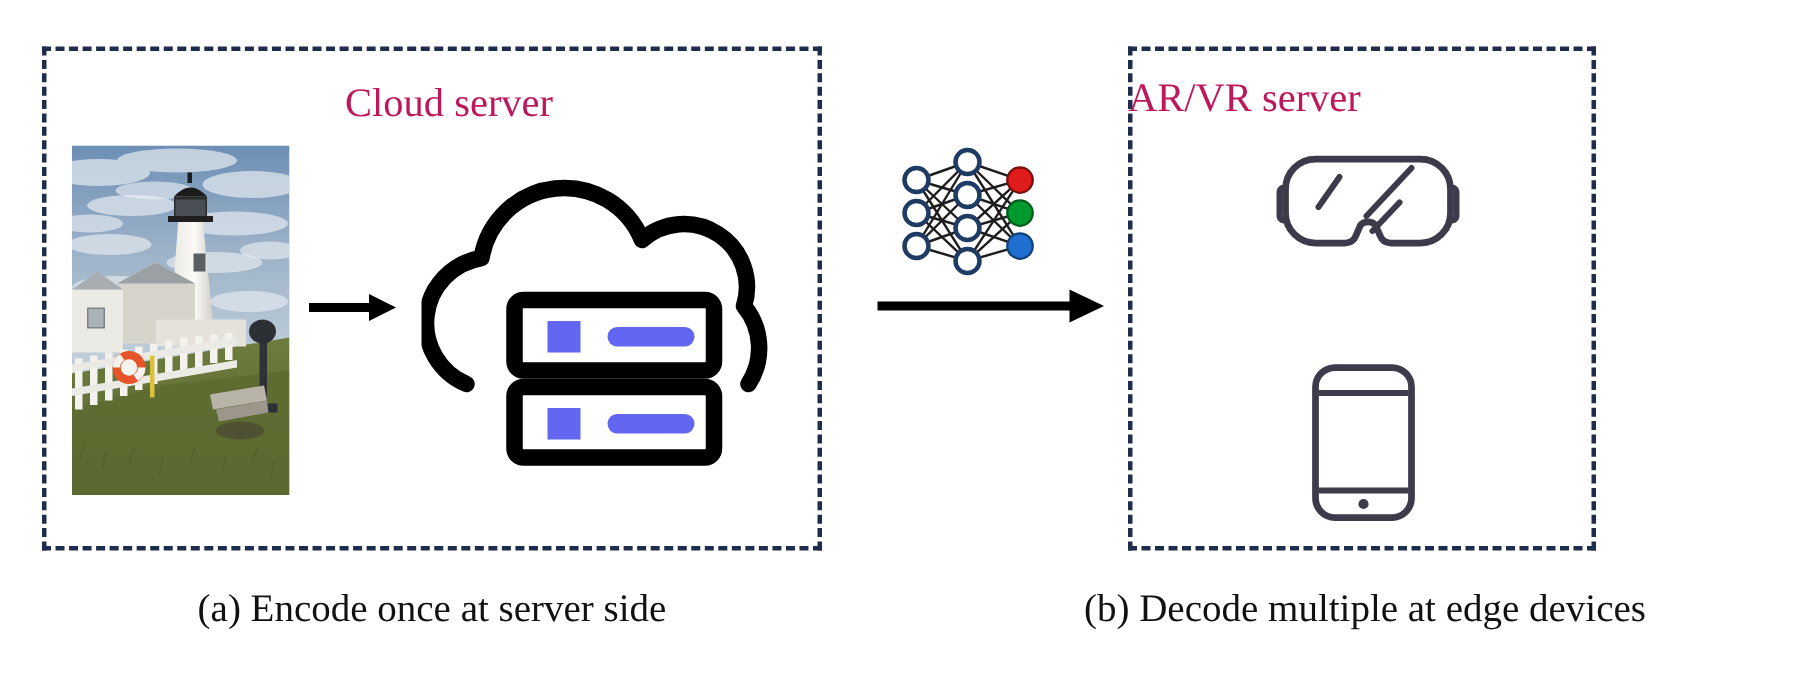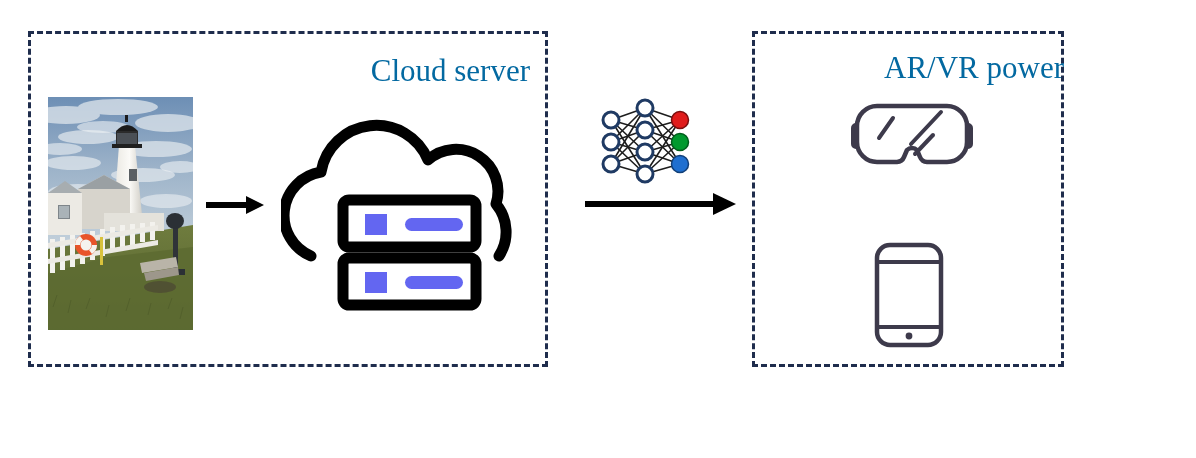--- a/index.html
+++ b/index.html
@@ -39,24 +39,24 @@
     line-height: 1.1;
     color: #111111;
     white-space: nowrap;
   }
   #caption-left  { left: 28px;  top: 392px; width: 520px; }
   #caption-right { left: 700px; top: 392px; width: 420px; }
 
   
   .panel-heading {
     position: absolute;
-    text-align: right;
-    font-size: 31px;
+    text-align: left;
+    font-size: 27px;
     line-height: 1.1;
-    color: #0369a1;
+    color: #be185d;
     white-space: nowrap;
   }
   #heading-cloud     { left: 230px; top: 54px;  width: 300px; }
   #heading-arvr      { left: 752px; top: 51px;  width: 312px; }
   #heading-lowpower  { left: 742px; top: 192px; width: 332px; }
 
   
   #photo-lighthouse {
     position: absolute;
     left: 48px;
@@ -242,20 +242,21 @@
 
     <rect x="62" y="96" width="133" height="47" rx="6" fill="#ffffff" stroke="#000000" stroke-width="11"></rect>
     <rect x="84" y="110" width="22" height="21" fill="#6366f1"></rect>
     <rect x="124" y="114" width="58" height="13" rx="6.5" fill="#6366f1"></rect>
 
     <rect x="62" y="154" width="133" height="47" rx="6" fill="#ffffff" stroke="#000000" stroke-width="11"></rect>
     <rect x="84" y="168" width="22" height="21" fill="#6366f1"></rect>
     <rect x="124" y="172" width="58" height="13" rx="6.5" fill="#6366f1"></rect>
   </svg>
 
+  <div class="caption" id="caption-left">(a) Encode once at server side</div>
 
   <svg id="icon-neural-net" viewBox="0 0 96 88" xmlns="http://www.w3.org/2000/svg">
     <g stroke="#111111" stroke-width="1.6" fill="none" opacity="0.95">
 
       <path d="M13 22 L47 10 M13 22 L47 32 M13 22 L47 54 M13 22 L47 76"></path>
       <path d="M13 44 L47 10 M13 44 L47 32 M13 44 L47 54 M13 44 L47 76"></path>
       <path d="M13 66 L47 10 M13 66 L47 32 M13 66 L47 54 M13 66 L47 76"></path>
 
       <path d="M47 10 L82 22 M47 10 L82 44 M47 10 L82 66"></path>
       <path d="M47 32 L82 22 M47 32 L82 44 M47 32 L82 66"></path>
@@ -278,21 +279,21 @@
     <circle cx="82" cy="66" r="8.5" fill="#1f6fd0" stroke="#113f78" stroke-width="1.5"></circle>
   </svg>
 
   <svg class="arrow-svg" id="arrow-long" width="155" height="28" viewBox="0 0 155 28" xmlns="http://www.w3.org/2000/svg">
     <line x1="2" y1="14" x2="133" y2="14" stroke="#000000" stroke-width="6"></line>
     <polygon points="130,3 153,14 130,25" fill="#000000"></polygon>
   </svg>
 
   <div class="panel" id="panel-right"></div>
 
-  <div class="panel-heading" id="heading-arvr">AR/VR power</div>
+  <div class="panel-heading" id="heading-arvr">AR/VR server</div>
 
   <svg id="icon-vr-goggles" viewBox="0 0 126 78" xmlns="http://www.w3.org/2000/svg">
 
     <rect x="4" y="27" width="12" height="22" rx="3" fill="#ffffff" stroke="#3d3a4b" stroke-width="4"></rect>
 
     <rect x="110" y="27" width="12" height="22" rx="3" fill="#ffffff" stroke="#3d3a4b" stroke-width="4"></rect>
 
     <path d="M28 8
              L98 8
              A20 20 0 0 1 118 28
@@ -315,14 +316,15 @@
   </svg>
 
 
   <svg id="icon-smartphone" viewBox="0 0 74 108" xmlns="http://www.w3.org/2000/svg">
     <rect x="5" y="4" width="64" height="100" rx="13" fill="#ffffff" stroke="#3d3a4b" stroke-width="4.5"></rect>
     <line x1="7" y1="21" x2="67" y2="21" stroke="#3d3a4b" stroke-width="4"></line>
     <line x1="7" y1="86" x2="67" y2="86" stroke="#3d3a4b" stroke-width="4"></line>
     <circle cx="37" cy="95" r="3.4" fill="#3d3a4b"></circle>
   </svg>
 
+  <div class="caption" id="caption-right">(b) Decode multiple at edge devices</div>
 
 </div>
 
 </body></html>

